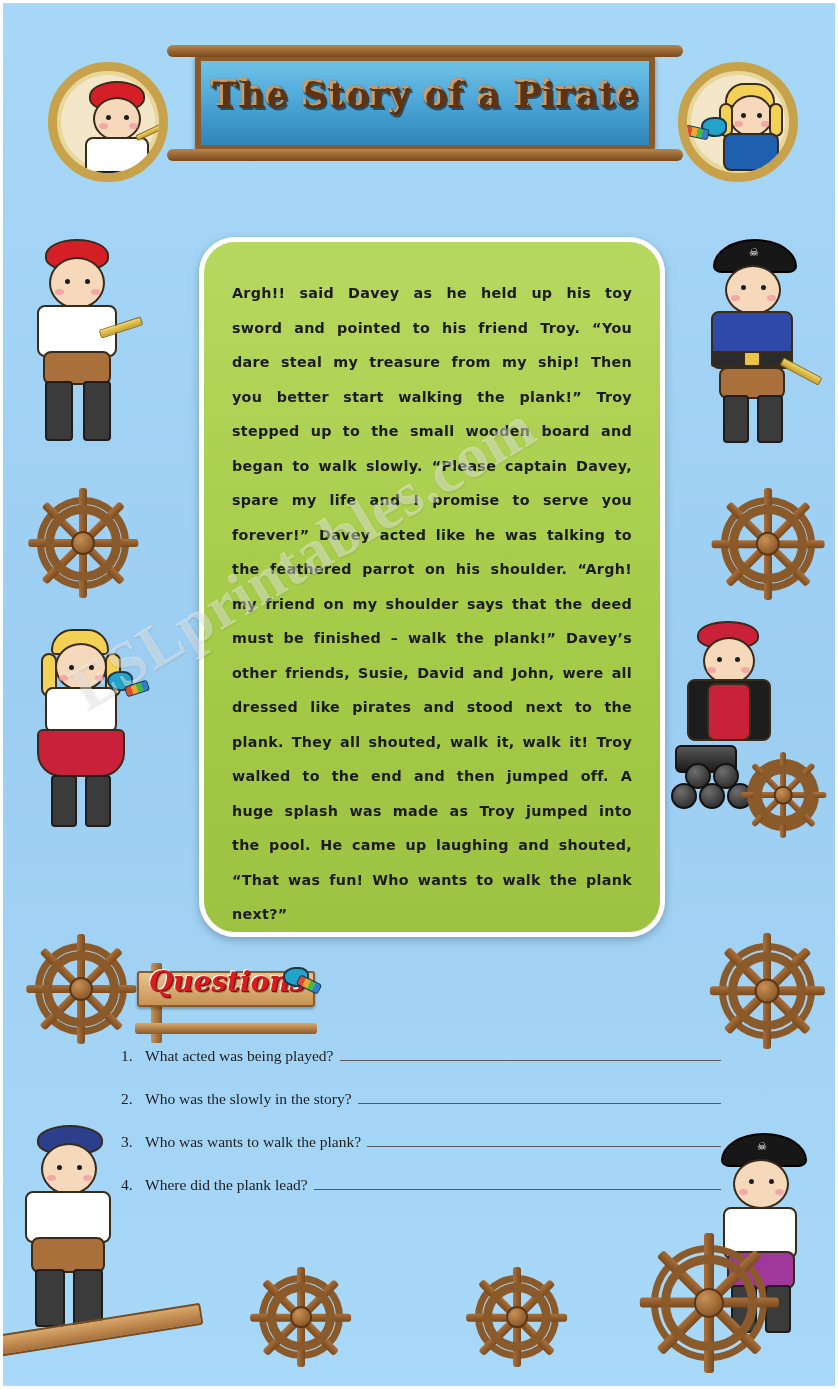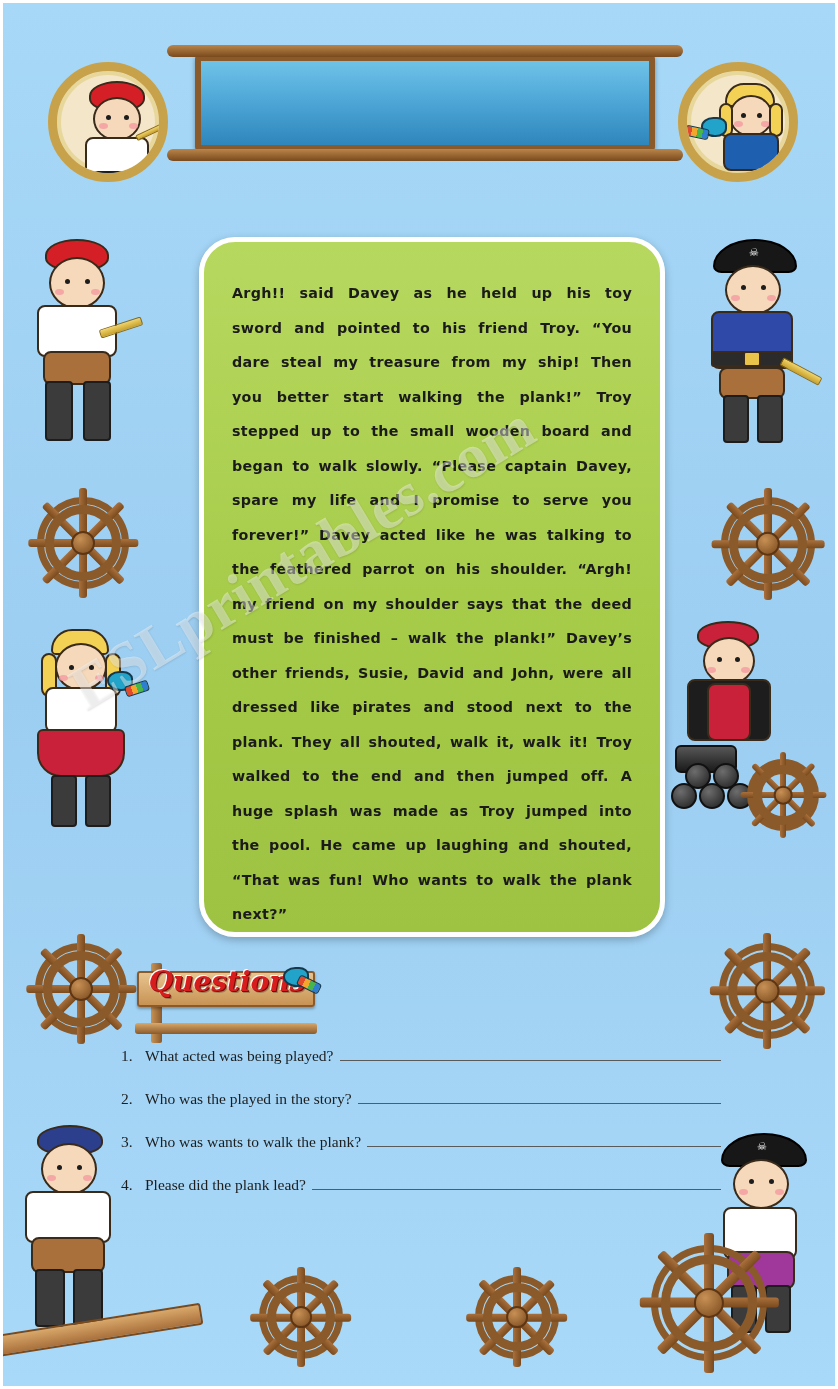--- a/index.html
+++ b/index.html
@@ -351,20 +351,21 @@
   }
 </style>
 </head>
 <body>
 
 <div class="page">
 
   <div class="banner">
 
     <div class="banner-bar"></div>
+    <div class="banner-title">The Story of a Pirate</div>
 
     <div class="medallion left">
       <div class="disc">
         <div class="fig" style="left:18px;top:6px;width:84px;height:110px;">
           <div class="bandana" style="left:14px;top:4px;width:56px;height:30px;background:#d51f26;"></div>
           <div class="head" style="left:18px;top:20px;width:48px;height:44px;"></div>
           <div class="eye" style="left:31px;top:38px;"></div>
           <div class="eye" style="left:49px;top:38px;"></div>
           <div class="cheek" style="left:24px;top:46px;"></div>
           <div class="cheek" style="left:54px;top:46px;"></div>
@@ -585,31 +586,31 @@
   <div class="q-list">
 
     <div class="q-row">
       <span class="q-num">1.</span>
       <span class="q-text">What acted was being played?</span>
       <span class="q-line"></span>
     </div>
 
     <div class="q-row">
       <span class="q-num">2.</span>
-      <span class="q-text">Who was the played in the story?</span>
+      <span class="q-text">Who was the slowly in the story?</span>
       <span class="q-line"></span>
     </div>
 
     <div class="q-row">
       <span class="q-num">3.</span>
       <span class="q-text">Who was wants to walk the plank?</span>
       <span class="q-line"></span>
     </div>
 
     <div class="q-row">
       <span class="q-num">4.</span>
-      <span class="q-text">Please did the plank lead?</span>
+      <span class="q-text">Where did the plank lead?</span>
       <span class="q-line"></span>
     </div>
 
   </div>
 
 </div>
 
 </body></html>

